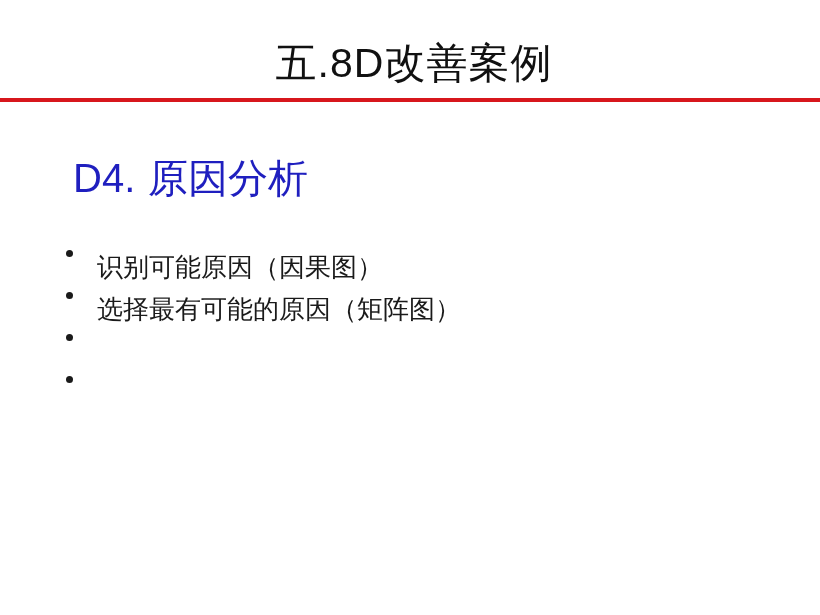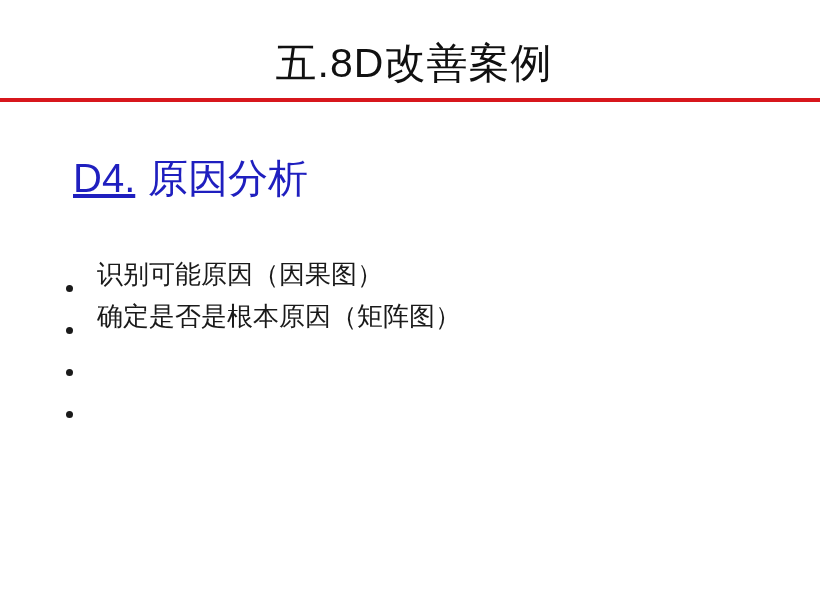--- a/index.html
+++ b/index.html
@@ -12,26 +12,26 @@
       font-size: 41px; color: #111111; line-height: 50px; letter-spacing: 1px;
     }
     .slide-title .latin { font-family: "Liberation Sans", "DejaVu Sans", sans-serif; }
     .title-rule {
       position: absolute; top: 98px; left: 0; width: 820px; height: 4px; background: #d7161c;
     }
     .section-heading {
       position: absolute; top: 152px; left: 73px;
       font-size: 40px; line-height: 52px; color: #1f1fbf;
     }
-    .section-heading .latin { font-family: "Liberation Sans", "DejaVu Sans", sans-serif; text-decoration: underline; }
+    .section-heading .latin { font-family: "Liberation Sans", "DejaVu Sans", sans-serif; }
     .bullets {
       position: absolute; top: 250px; left: 64px; margin: 0; padding: 0; list-style: none;
     }
     .bullets li {
-      display: flex; align-items: flex-end; height: 42px;
+      display: flex; align-items: flex-start; height: 42px;
       font-size: 26px; color: #1a1a1a;
     }
     .bullet-dot {
       display: inline-block; width: 7px; height: 7px; border-radius: 50%;
       background: #1a1a1a; margin-right: 24px; margin-left: 2px;
     }
   </style>
 </head>
 <body>
 
@@ -41,21 +41,21 @@
 
 <div class="section-heading"><span class="latin">D4.</span><span> 原因分析</span></div>
 
 <ul class="bullets">
   <li>
       <span class="bullet-dot"></span>
       <span>识别可能原因（因果图）</span>
     </li>
   <li>
       <span class="bullet-dot"></span>
-      <span>确定是否是根本原因（矩阵图）</span>
+      <span>选择最有可能的原因（矩阵图）</span>
     </li>
   <li>
       <span class="bullet-dot"></span>
     </li>
   <li>
       <span class="bullet-dot"></span>
     </li>
 </ul>
 
 </body></html>

